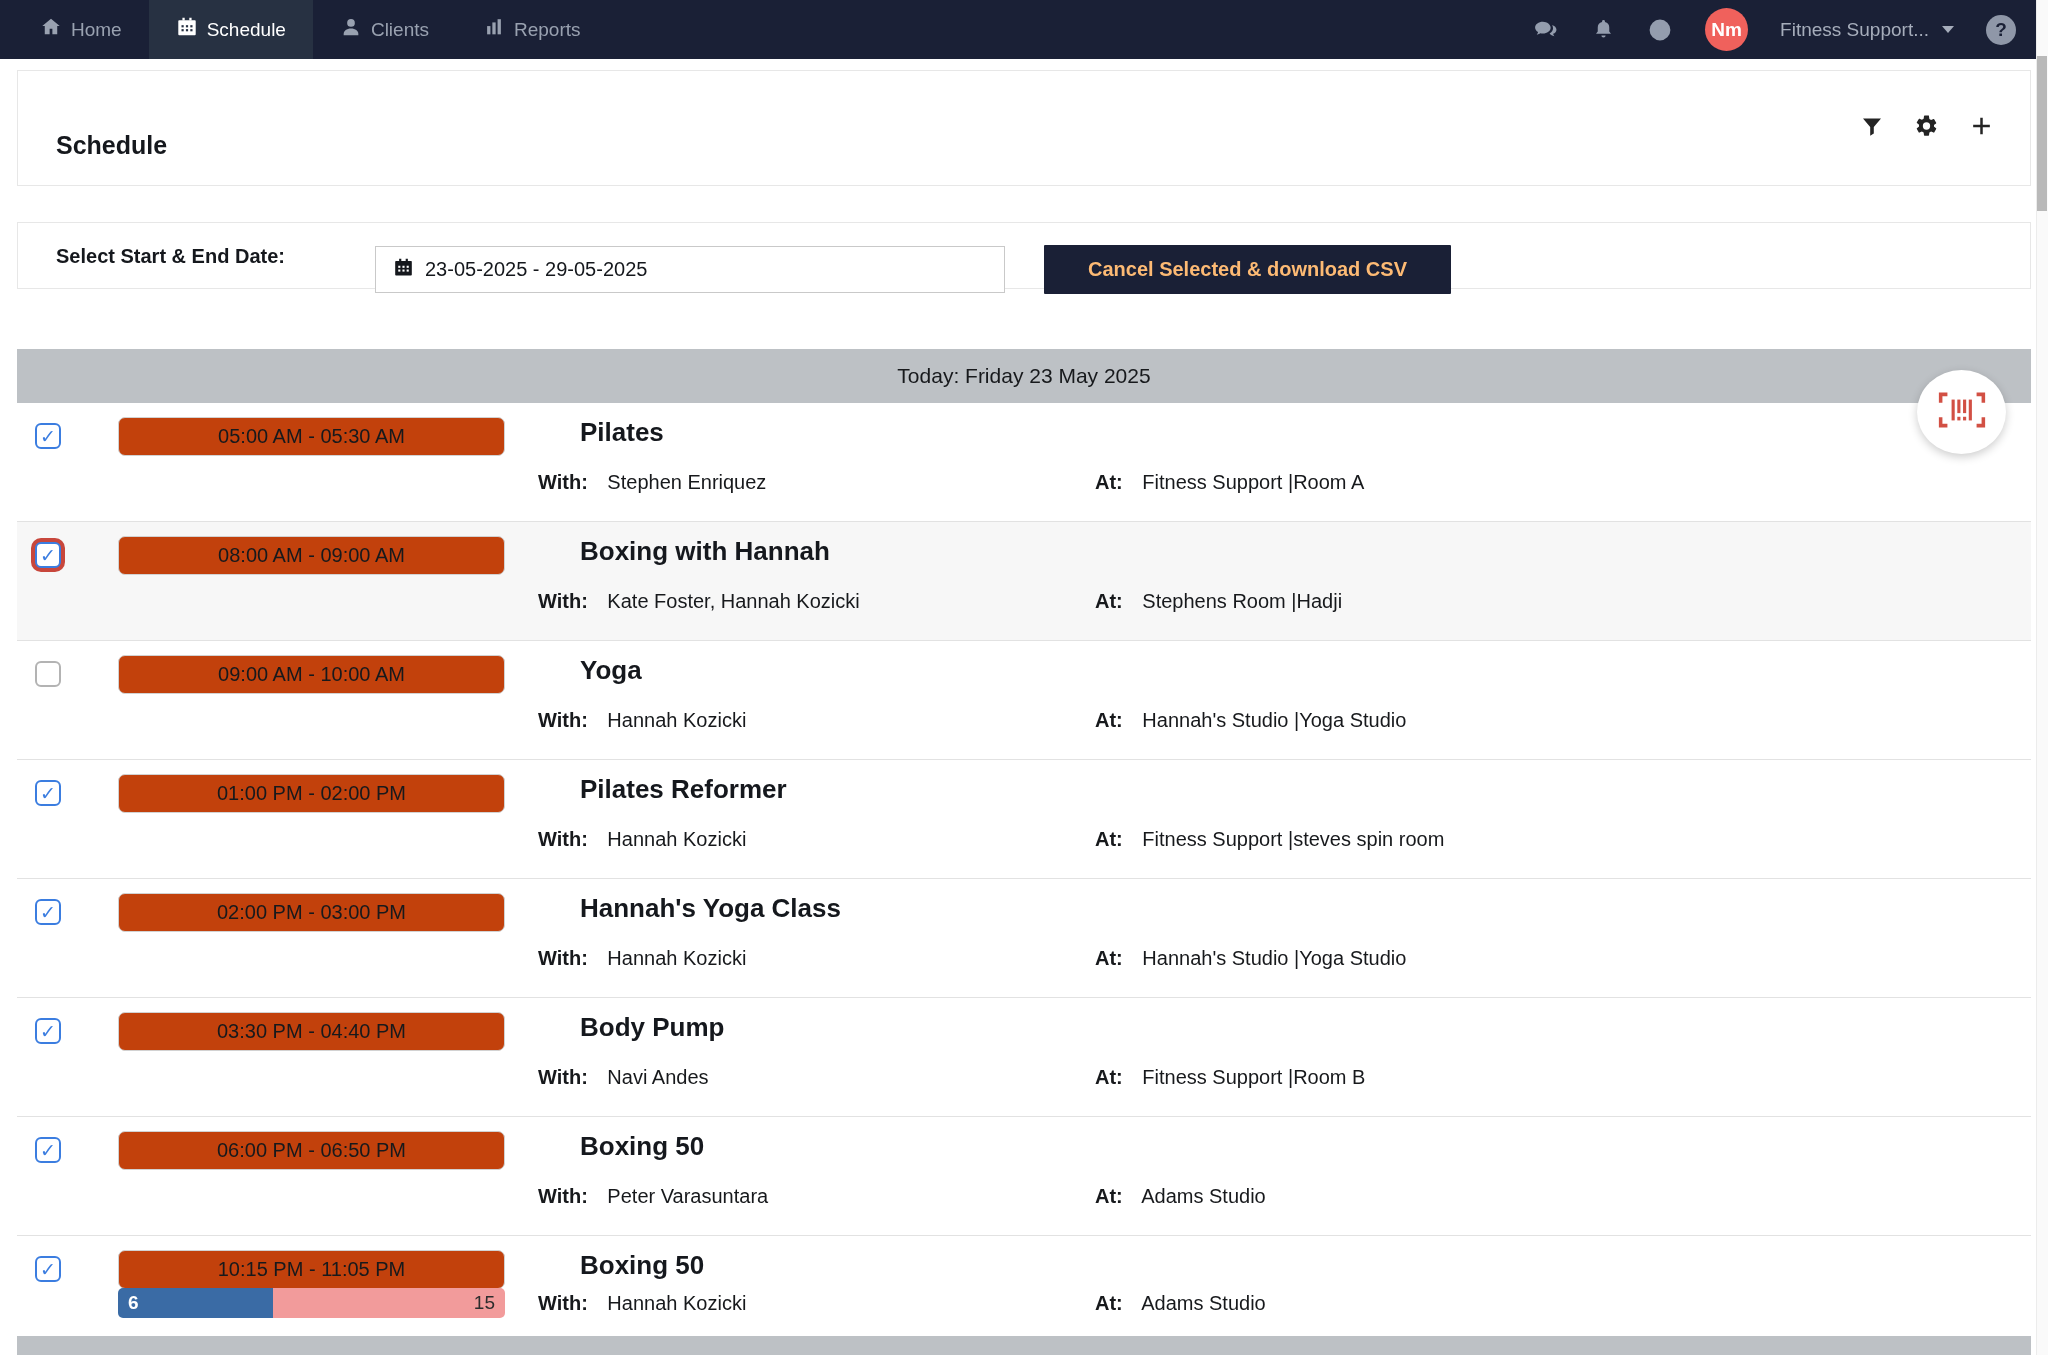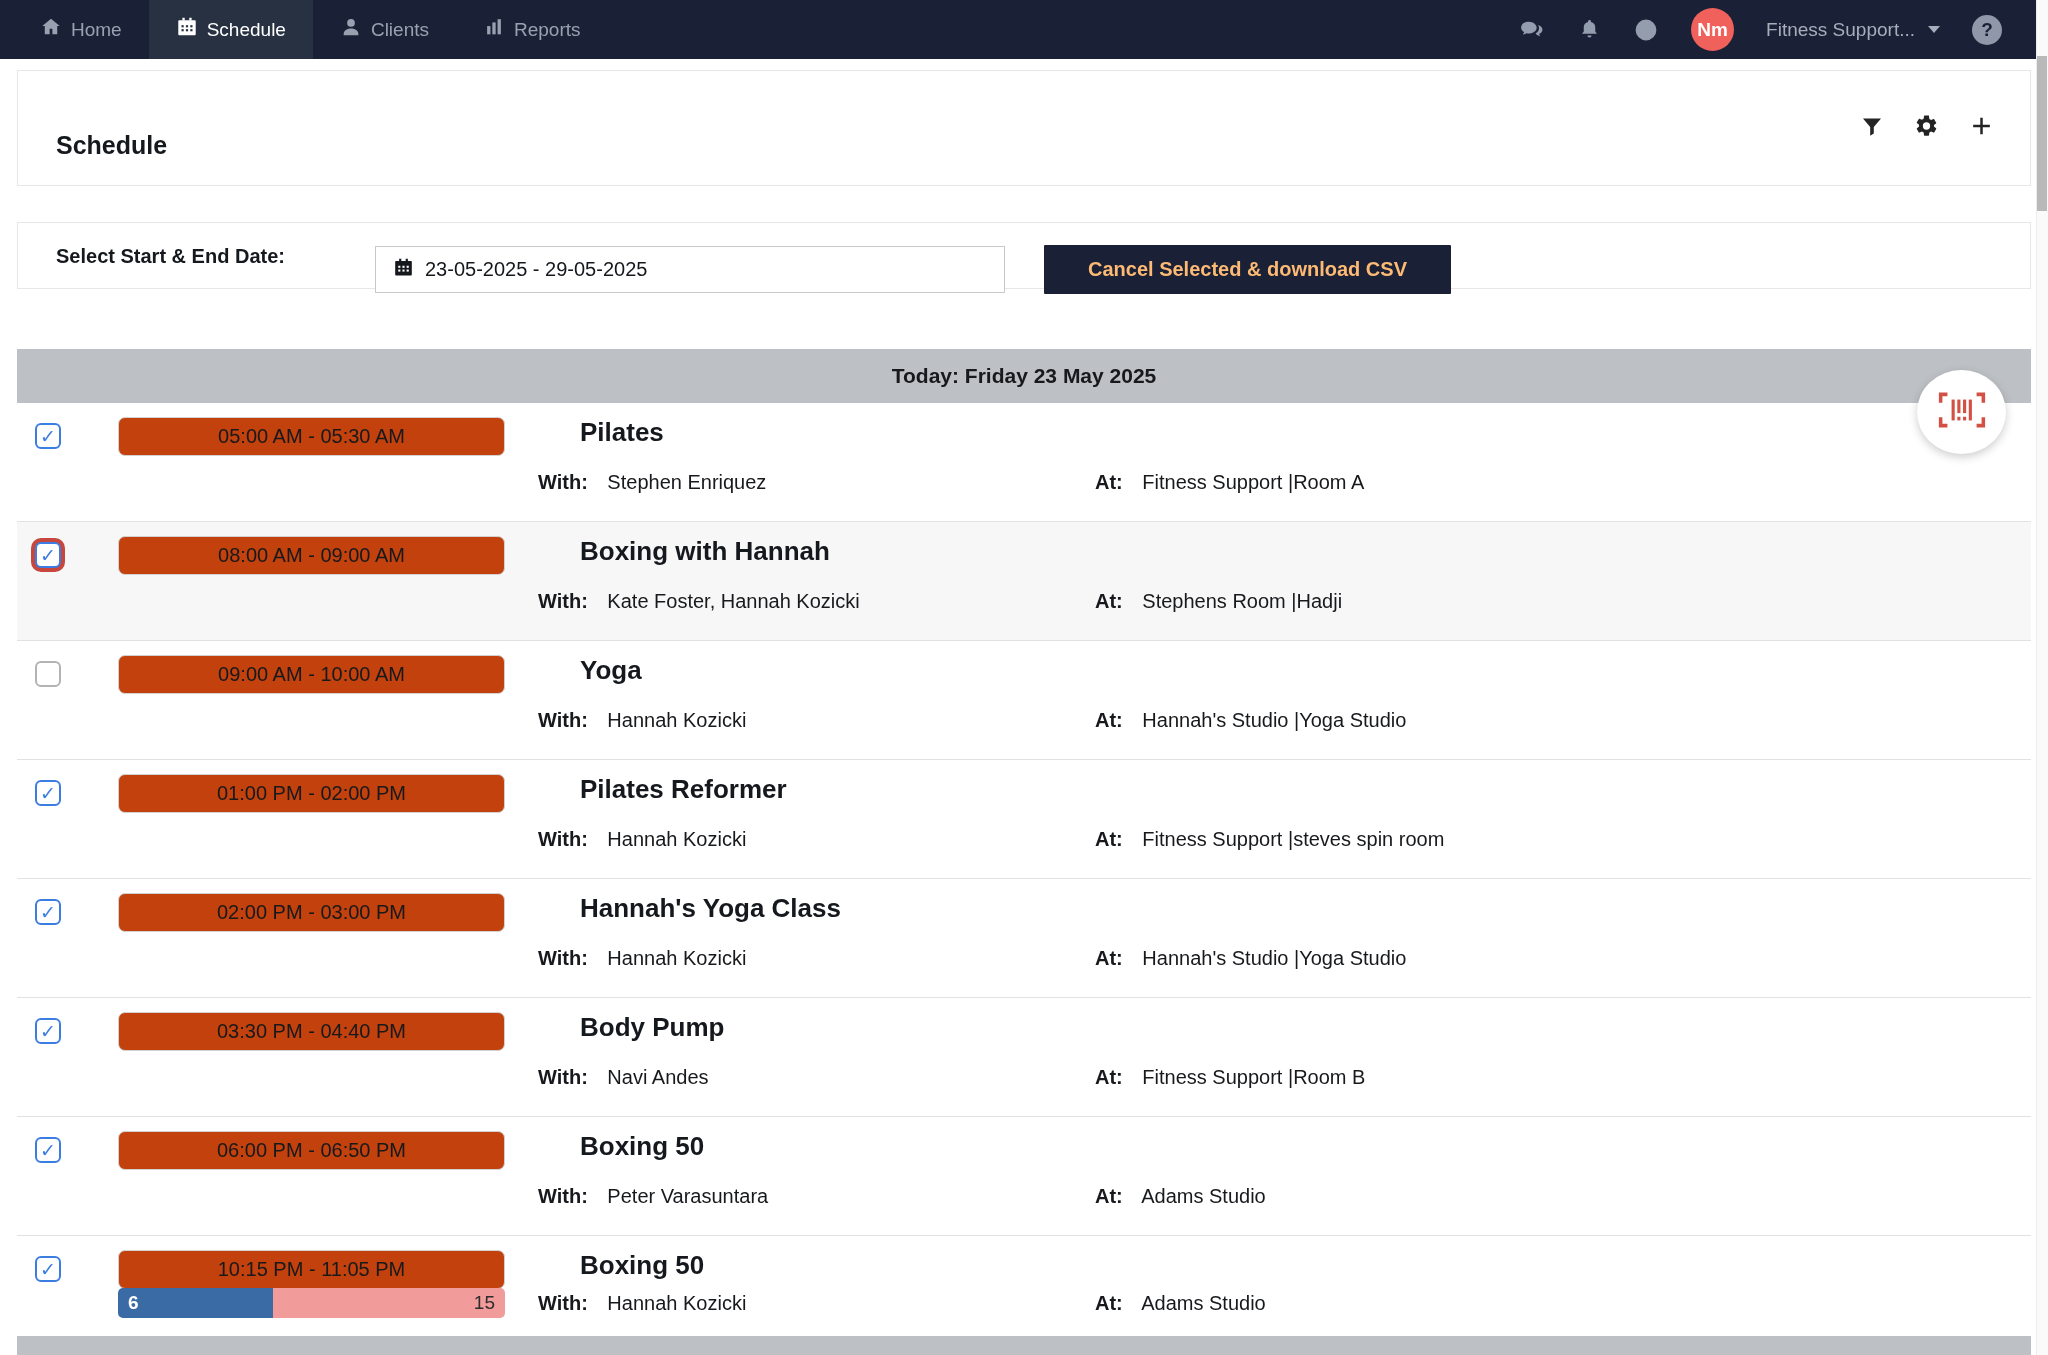--- a/index.html
+++ b/index.html
@@ -12,21 +12,21 @@
   .navbar { position:absolute; left:0; top:0; width:2036px; height:59px;
     background:var(--navbar_bg); display:flex; justify-content:space-between; align-items:stretch; }
   .nav-left { display:flex; align-items:stretch; padding-left:13px; }
   .nav-item { display:flex; align-items:center; gap:9px; padding:0 27px;
     color:#99a1b0; font-size:19px; cursor:pointer; white-space:nowrap; }
   .nav-item svg { fill:#99a1b0; }
   .nav-item.active { background:var(--navbar_active_bg); color:#fff; }
   .nav-item.active svg { fill:#fff; }
   .caret { width:0; height:0; border-left:6px solid transparent; border-right:6px solid transparent;
     border-top:7px solid currentColor; margin-left:3px; display:inline-block; }
-  .nav-right { display:flex; align-items:center; gap:32px; padding-right:34px; }
+  .nav-right { display:flex; align-items:center; gap:32px; padding-right:20px; }
   .icon-btn { display:flex; align-items:center; cursor:pointer; }
   .icon-btn svg { fill:#949dae; }
   .avatar { width:43px; height:43px; border-radius:50%; background:var(--avatar_bg);
     color:#fff; font-weight:700; font-size:19px; display:flex; align-items:center; justify-content:center; }
   .user-chip { display:flex; align-items:center; gap:10px; color:#a6adbb; font-size:19px; cursor:pointer; }
   .help-circle { width:30px; height:30px; border-radius:50%; background:#8f97a8;
     color:var(--navbar_bg); font-weight:700; font-size:19px;
     display:flex; align-items:center; justify-content:center; cursor:pointer; }
   
   .scroll-track { position:absolute; right:0; top:0; width:12px; height:1355px;
@@ -46,21 +46,21 @@
   .date-input { position:absolute; left:357px; top:23px; width:630px; height:47px;
     border:1px solid #c9c9c9; border-radius:0; background:#fff; display:flex;
     align-items:center; gap:11px; padding-left:17px; font-size:20px; color:#15181d; cursor:pointer; }
   .date-input svg { fill:#15181d; }
   .csv-button { position:absolute; left:1026px; top:22px; height:49px; border:none;
     border-radius:1px; background:var(--navbar_bg); color:#fdba74; font-weight:700;
     font-size:20px; padding:0 44px; font-family:"Liberation Sans",sans-serif; cursor:pointer; }
   
   .schedule-list { position:absolute; left:17px; top:349px; width:2014px; }
   .day-header { height:54px; background:#bdc1c5; display:flex; align-items:center;
-    justify-content:center; font-size:21px; font-weight:700; color:#17191c; }
+    justify-content:center; font-size:21px; font-weight:400; color:#17191c; }
   .session-row { position:relative; height:119px; background:#fff; border-bottom:1px solid #e2e2e2; }
   .session-row.row-highlight { background:#f7f7f7; }
   .session-row:last-child { height:100px; border-bottom:none; }
   .checkbox { position:absolute; left:18px; top:20px; width:26px; height:26px;
     border:2.5px solid var(--check_blue); border-radius:6px; background:#fff;
     display:flex; align-items:center; justify-content:center; cursor:pointer; }
   .checkbox .check { color:var(--check_blue); font-weight:700; font-size:19px; line-height:1;
     font-family:"DejaVu Sans", sans-serif; }
   .checkbox.unchecked { border-color:#b3b3b3; }
   .checkbox.focus-ring { box-shadow:0 0 0 4px var(--focus_red); }

